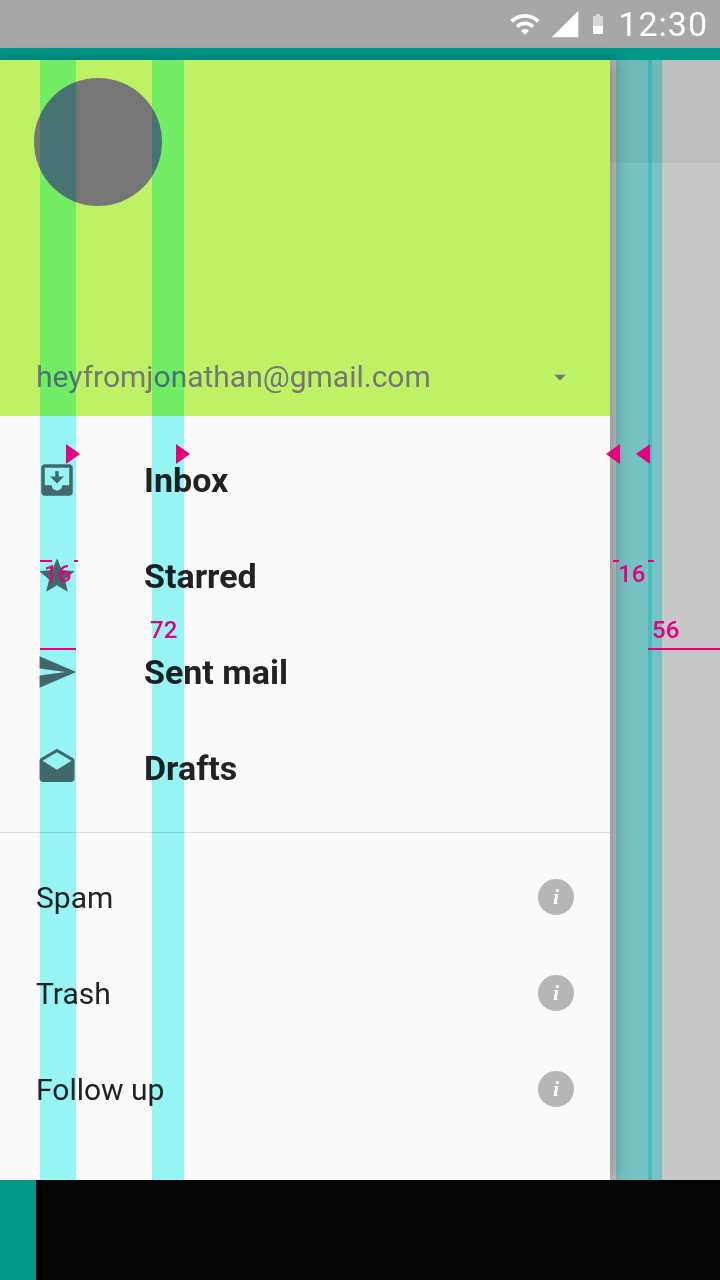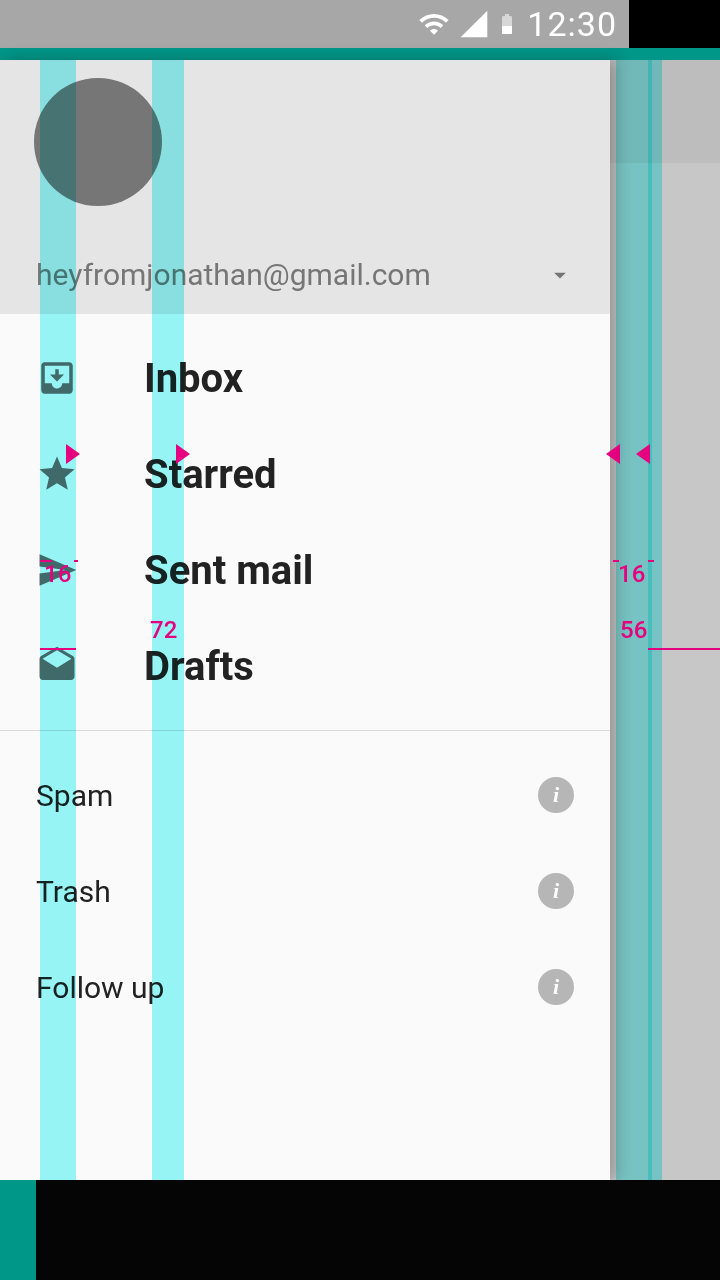--- a/index.html
+++ b/index.html
@@ -1,40 +1,40 @@
 <!DOCTYPE html>
 <html><head>
 <meta charset="utf-8">
 <style>
   html,body{margin:0;padding:0;width:720px;height:1280px;overflow:hidden;font-family:Roboto,Arial,sans-serif;background:#000;}
   *{box-sizing:border-box;}
 
   
-  .status-bar{position:absolute;left:0;top:0;width:629px;height:48px;background:#A7A7A7;display:flex;align-items:center;justify-content:flex-end;padding-right:12px;color:#fff;font-size:34px;font-weight:400;letter-spacing:1px;}
+  .status-bar{position:absolute;left:0;top:0;width:720px;height:48px;background:#A7A7A7;display:flex;align-items:center;justify-content:flex-end;padding-right:12px;color:#fff;font-size:34px;font-weight:400;letter-spacing:1px;}
   .status-bar svg{fill:#fff;margin-left:4px;}
 
   
   .teal-strip{position:absolute;left:0;top:48px;width:720px;height:12px;background:#009688;}
 
   
   .app-bg{position:absolute;left:0;top:60px;width:720px;height:1120px;background:#BDBDBD;}
   .app-bg-sheet{position:absolute;left:0;top:163px;width:720px;height:1017px;background:#C7C7C7;}
 
   
   .nav-bar{position:absolute;left:0;top:1180px;width:720px;height:100px;background:#050505;}
   .nav-bar-teal{position:absolute;left:0;top:1180px;width:36px;height:100px;background:#009688;}
 
   
   .drawer{position:absolute;left:0;top:60px;width:610px;height:1120px;background:#fafafa;box-shadow:6px 0 14px rgba(0,0,0,.25);}
-  .drawer-header{height:254px;width:100%;background:#e5e5e5;position:relative;}
+  .drawer-header{height:356px;width:100%;background:#bef264;position:relative;}
   .avatar{position:absolute;left:34px;top:18px;width:128px;height:128px;border-radius:50%;background:#767676;}
   .email-row{position:absolute;left:36px;bottom:22px;right:36px;display:flex;align-items:center;color:#767676;font-size:30px;}
   .email-row .spacer{flex:1;}
 
-  .nav-item{height:96px;width:100%;display:flex;align-items:center;padding-left:36px;padding-right:24px;font-size:40px;color:#222;font-weight:700;}
+  .nav-item{height:96px;width:100%;display:flex;align-items:center;padding-left:36px;padding-right:24px;font-size:34px;color:#222;font-weight:700;}
   .nav-item .icon-slot{width:108px;display:flex;align-items:center;}
   .nav-item svg{fill:#6b6b6b;}
   .nav-item-secondary{height:96px;width:100%;display:flex;align-items:center;padding-left:36px;padding-right:36px;font-size:30px;color:#222;font-weight:400;}
   .nav-item-secondary .spacer{flex:1;}
   .info-circ{width:36px;height:36px;border-radius:50%;background:#B6B6B6;display:flex;align-items:center;justify-content:center;}
   .info-circ::after{content:"i";font-family:Georgia,serif;font-style:italic;font-weight:bold;color:#fff;font-size:22px;}
   .divider{height:1px;width:100%;background:#DADADA;margin-top:16px;margin-bottom:16px;}
 
   
   .overlay{position:absolute;left:0;top:0;width:720px;height:1280px;pointer-events:none;margin-left:40px;}
@@ -157,14 +157,14 @@
   <div class="hguide" style="top:560px;left:608px;width:6px;"></div>
 
   <div class="carets caret-r" style="top:444px;left:26px;"></div>
   <div class="carets caret-r" style="top:444px;left:136px;"></div>
   <div class="carets caret-l" style="top:444px;left:566px;"></div>
   <div class="carets caret-l" style="top:444px;left:596px;"></div>
 
   <div class="label" style="top:560px;left:4px;">16</div>
   <div class="label" style="top:616px;left:110px;">72</div>
   <div class="label" style="top:560px;left:578px;">16</div>
-  <div class="label" style="top:616px;left:580px;">56</div>
+  <div class="label" style="top:616px;left:612px;">56</div>
 </div>
 
 </body></html>

